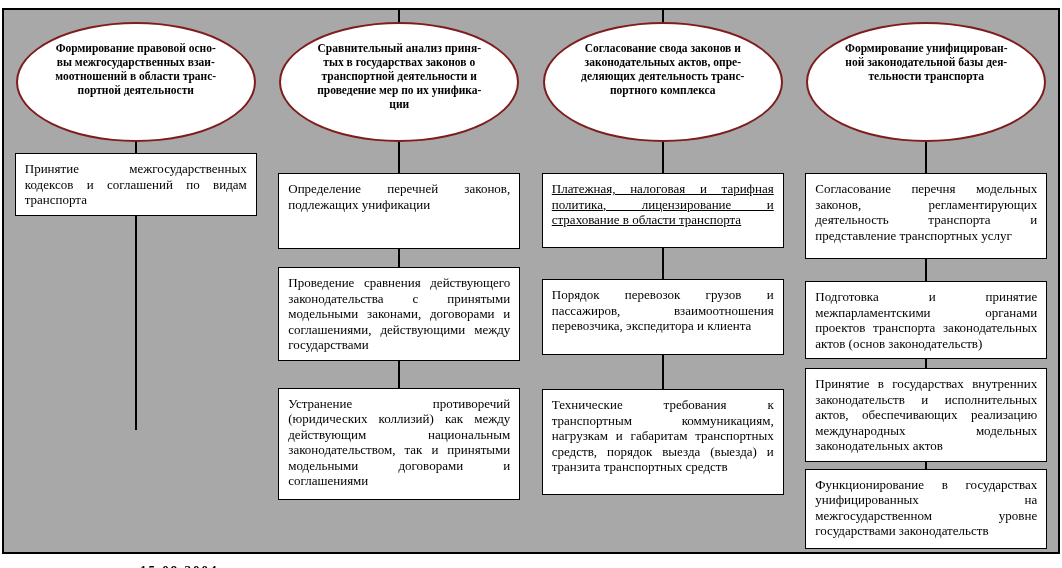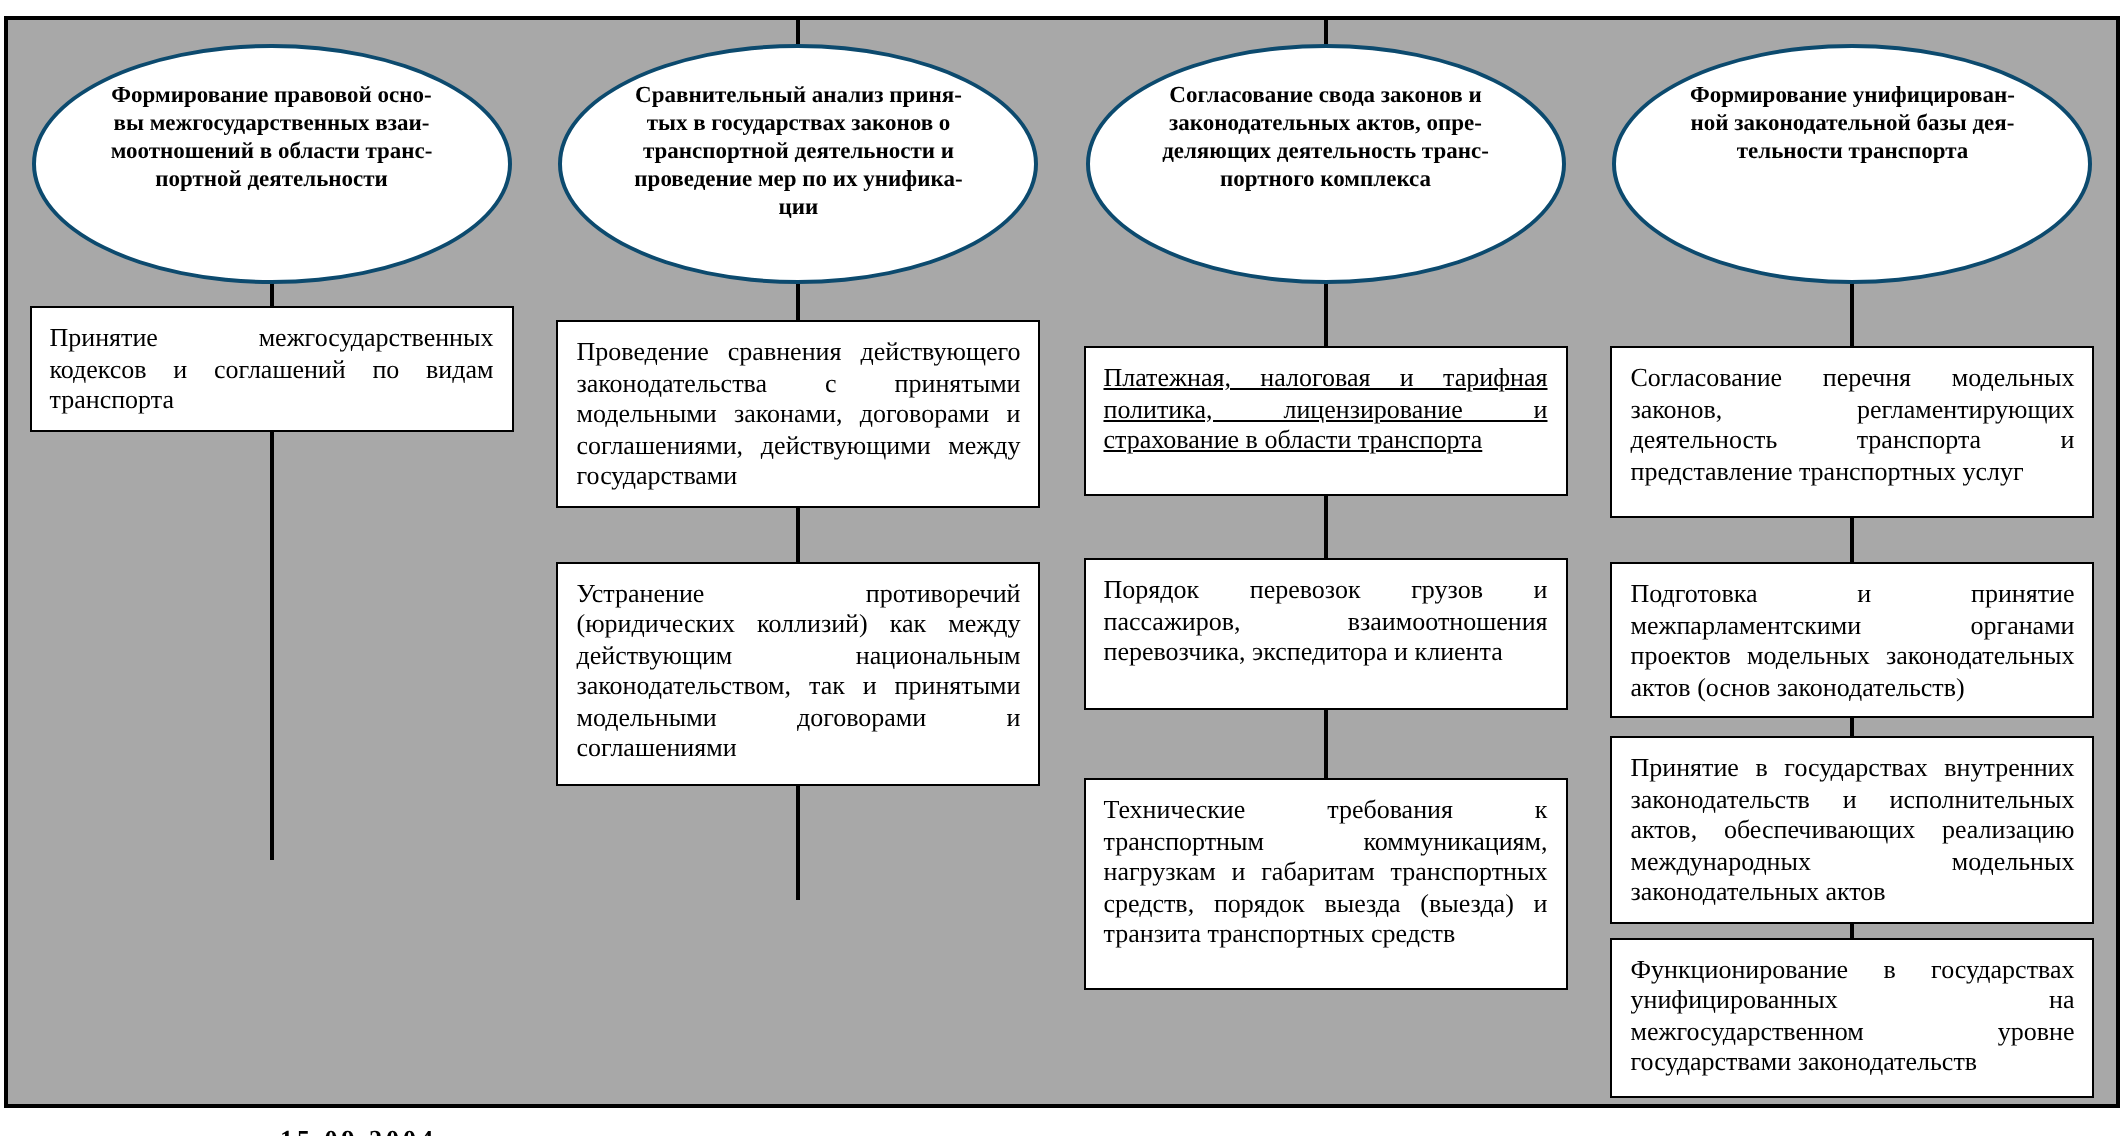--- a/index.html
+++ b/index.html
@@ -31,21 +31,21 @@
   .c2 .connector { height:320px; }
   .c3 .connector { height:330px; }
   .c4 .connector { height:400px; }
   .topstub {
     position:absolute; left:50%; transform:translateX(-50%);
     top:0; width:2px; height:18px; background:#000; z-index:0;
   }
   .ellipse {
     position:relative; z-index:1;
     width:236px; height:116px; margin-top:12px;
-    background:#fff; border:2px solid #0c4a6e; border-radius:50%;
+    background:#fff; border:2px solid #7f1d1d; border-radius:50%;
     display:flex; justify-content:center;
     flex-shrink:0;
   }
   .etext {
     margin-top:17px; width:204px;
     font-weight:bold; font-size:11.5px; line-height:14px;
     text-align:center; white-space:pre-line;
   }
   .box {
     position:relative; z-index:1;
@@ -96,20 +96,21 @@
       <div class="col c2">
         <div class="topstub"></div>
         <div class="connector"></div>
         <div class="ellipse">
           <div class="etext">Сравнительный анализ приня-
 тых в государствах законов о
 транспортной деятельности и
 проведение мер по их унифика-
 ции</div>
         </div>
+        <div class="box b1">Определение перечней законов, подлежащих унификации</div>
         <div class="box b2">Проведение сравнения действующего законодательства с принятыми модельными законами, договорами и соглашениями, действующими между государствами</div>
         <div class="box b3">Устранение противоречий (юридических коллизий) как между действующим национальным законодательством, так и принятыми модельными договорами и соглашениями</div>
       </div>
 
       <div class="col c3">
         <div class="topstub"></div>
         <div class="connector"></div>
         <div class="ellipse">
           <div class="etext">Согласование свода законов и
 законодательных актов, опре-
@@ -122,21 +123,21 @@
       </div>
 
       <div class="col c4">
         <div class="connector"></div>
         <div class="ellipse">
           <div class="etext">Формирование унифицирован-
 ной законодательной базы дея-
 тельности транспорта</div>
         </div>
         <div class="box b1">Согласование перечня модельных законов, регламентирующих деятельность транспорта и представление транспортных услуг</div>
-        <div class="box b2">Подготовка и принятие межпарламентскими органами проектов модельных законодательных актов (основ законодательств)</div>
+        <div class="box b2">Подготовка и принятие межпарламентскими органами проектов транспорта законодательных актов (основ законодательств)</div>
         <div class="box b3">Принятие в государствах внутренних законодательств и исполнительных актов, обеспечивающих реализацию международных модельных законодательных актов</div>
         <div class="box b4">Функционирование в государствах унифицированных на межгосударственном уровне государствами законодательств</div>
       </div>
 
     </div>
   </div>
 
   <div class="footer-clip">15.09.2004</div>
 </div>
 

